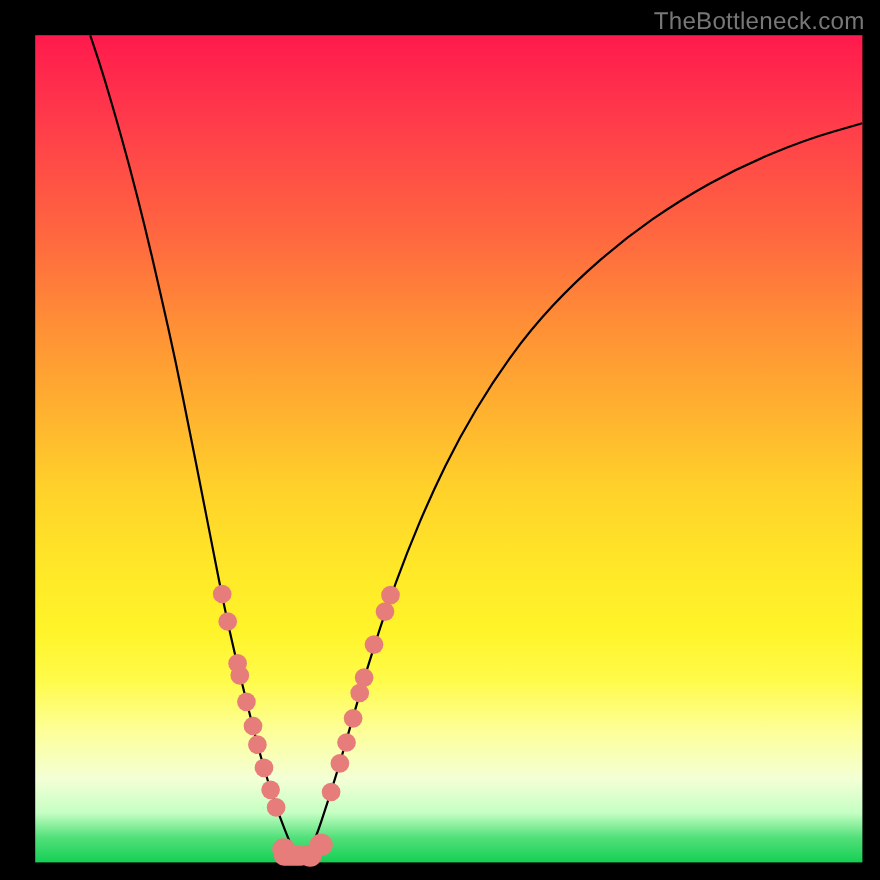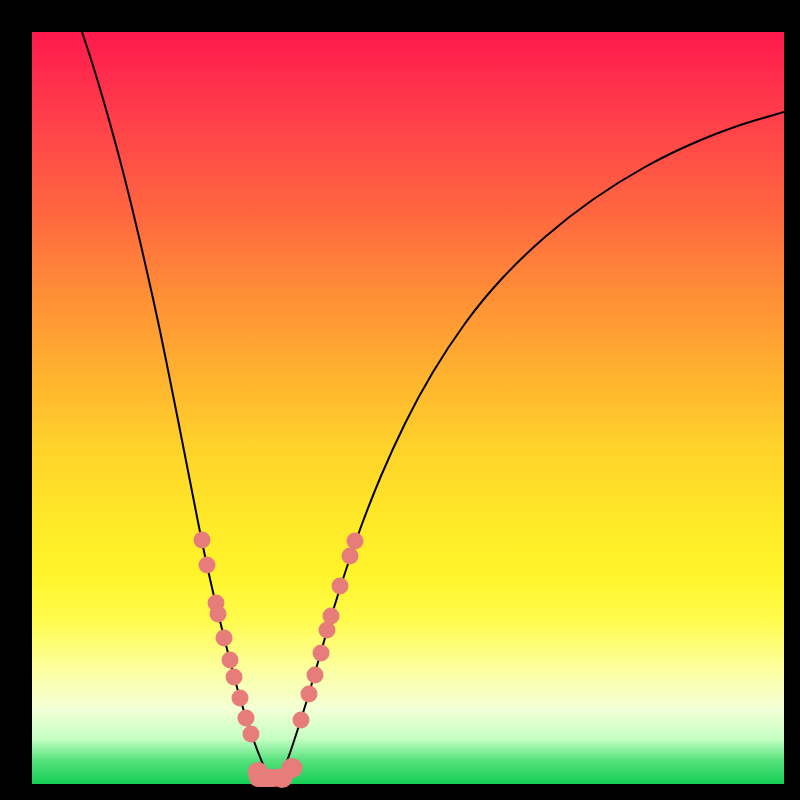--- a/index.html
+++ b/index.html
@@ -77,20 +77,21 @@
   .pt.wide {
     width: 34px;
     height: 18px;
     border-radius: 10px;
   }
 </style>
 </head>
 <body>
 
 <div class="stage">
+  <div class="watermark">TheBottleneck.com</div>
 
   <div class="plot"></div>
 
   <svg class="curves" viewBox="0 0 752 752" preserveAspectRatio="none">
     <path id="curve-left" fill="none" stroke="#000" stroke-width="2" d="M 50 0 Q 50 0 55 15 Q 60 30 66 50 Q 72 70 79 95 Q 86 120 93 147.5 Q 100 175 107 205 Q 114 235 121 266.5 Q 128 298 134 328 Q 140 358 146 388 Q 152 418 157 444 Q 162 470 167 495 Q 172 520 177 542.5 Q 182 565 187 585 Q 192 605 197 625 Q 202 645 207 662.5 Q 212 680 217 695 Q 222 710 227 722.5 Q 232 735 235 742 T 238 749"></path>
     <path id="curve-right" fill="none" stroke="#000" stroke-width="2" d="M 246 749 Q 246 749 250.5 739.5 Q 255 730 260 715 Q 265 700 270.5 682.5 Q 276 665 282 644 Q 288 623 295 599 Q 302 575 310 550 Q 318 525 328 497.5 Q 338 470 349 444 Q 360 418 373 391.5 Q 386 365 401 340 Q 416 315 433 291.5 Q 450 268 470 246.5 Q 490 225 513 205 Q 536 185 561 167.5 Q 586 150 613 135 Q 640 120 670 107.5 Q 700 95 726 87.5 T 752 80"></path>
   </svg>
 
   <div id="markers">
       <div class="pt" style="left: 202px; top: 540px;"></div>

